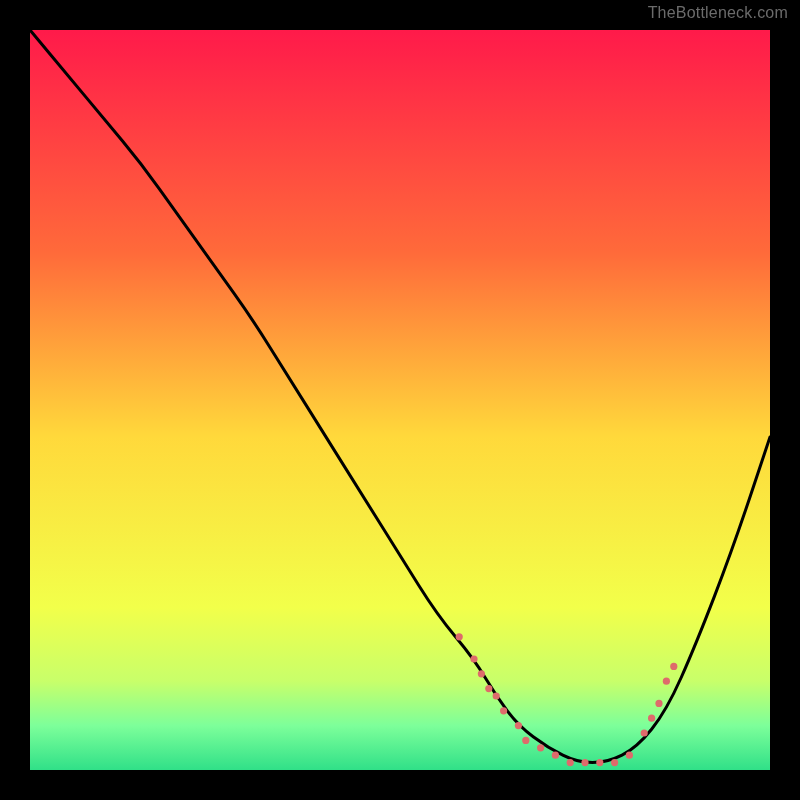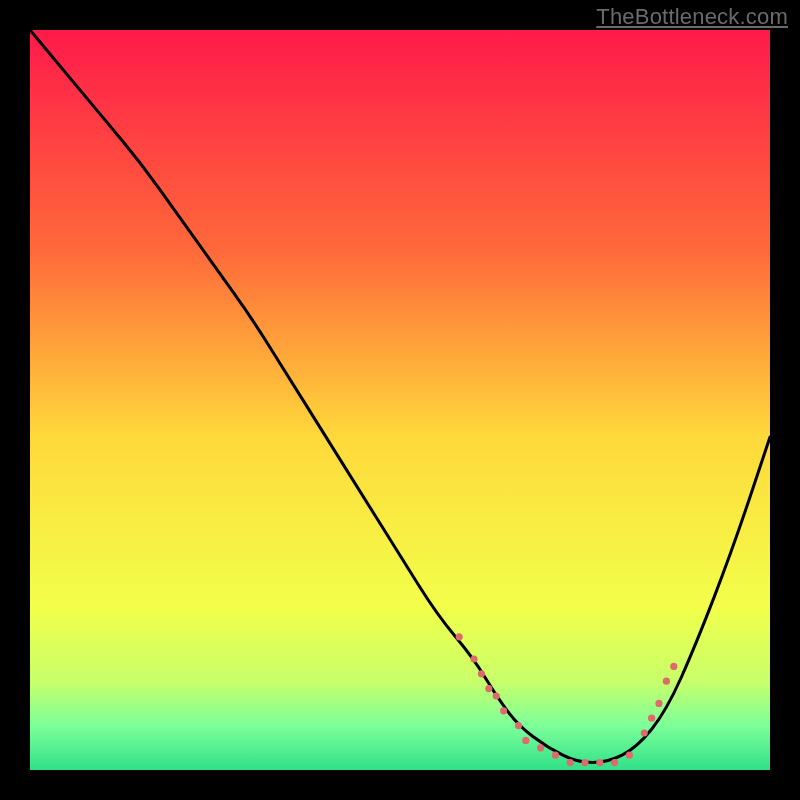--- a/index.html
+++ b/index.html
@@ -12,25 +12,24 @@
     width: 800px;
     height: 800px;
     background: #000;
     position: relative;
   }
   .watermark {
     position: absolute;
     top: 4px;
     right: 12px;
     color: #6b6b6b;
-    font-size: 22px;
+    font-size: 16px;
     font-weight: 500;
     z-index: 10;
     letter-spacing: 0.2px;
-    text-decoration: underline;
   }
   svg {
     position: absolute;
     left: 0;
     top: 0;
   }
 </style>
 </head>
 <body>
 

